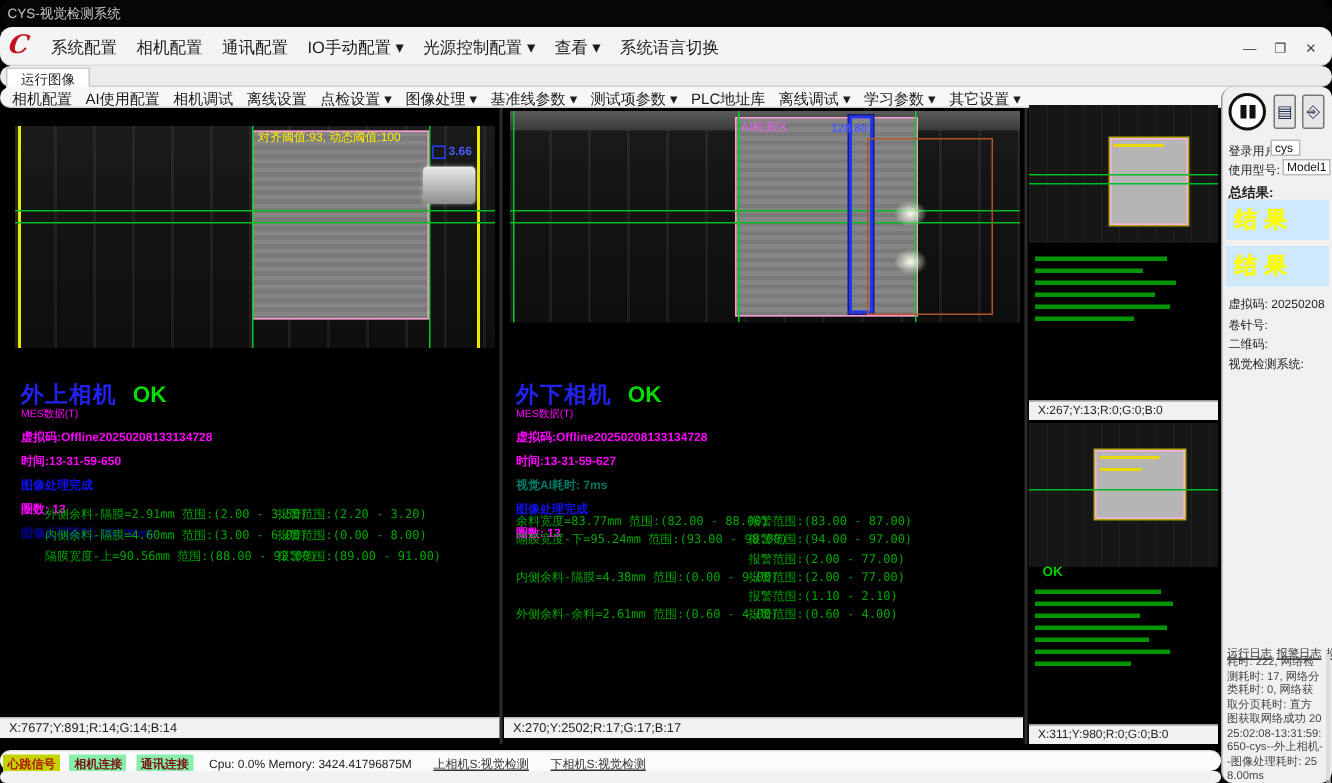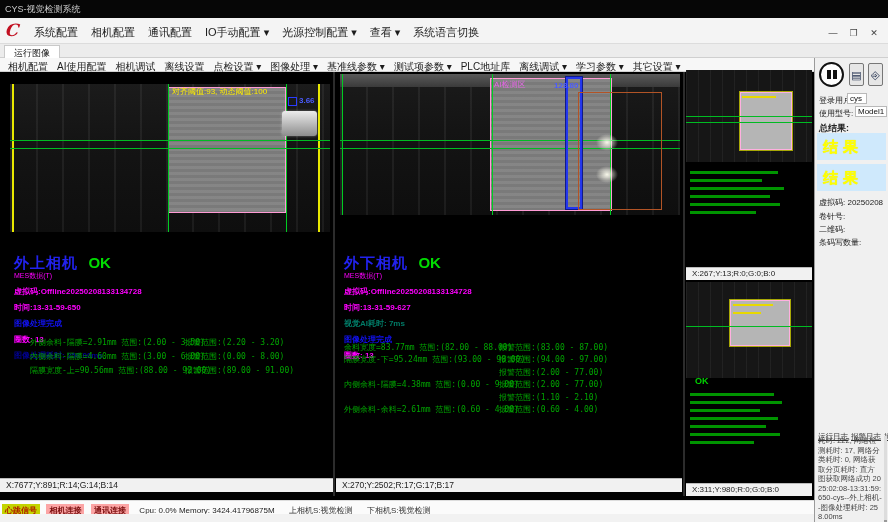--- a/index.html
+++ b/index.html
@@ -1,18 +1,18 @@
 <!DOCTYPE html>
 <html><head>
 <meta charset="utf-8">
 <style>
   * { margin:0; padding:0; box-sizing:border-box; }
   html,body { width:888px; height:522px; background:#000; overflow:hidden; }
   .app { position:relative; width:888px; height:522px; font-family:"Liberation Sans",sans-serif; background:#000; }
-  .abs { position:absolute; }
+  .abs { position:absolute;border-radius:8px; }
 
   
   .titlebar { left:0; top:0; width:888px; height:18px; background:#060606; color:#c9c9c9; font-size:9px; line-height:18px; padding-left:5px; }
   .menubar { left:0; top:18px; width:888px; height:26px; background:#f4f4f4; border-bottom:1px solid #dcdcdc; }
   .logo { position:absolute; left:6px; top:2px; font-family:"DejaVu Serif",serif; font-style:italic; font-weight:bold; font-size:17px; color:#c21021; transform:skewX(-8deg); }
   .menu-items { position:absolute; left:34px; top:0; height:26px; line-height:26px; }
   .menu-items .mi { font-size:11px; color:#1c1c1c; margin-right:13px; cursor:default; }
   .winctl { position:absolute; right:6px; top:0; height:26px; line-height:26px; }
   .winctl span { display:inline-block; width:16px; text-align:center; font-size:9px; color:#444; }
   .tabrow { left:0; top:44px; width:888px; height:14px; background:#ececec; border-bottom:1px solid #cfcfcf; }
@@ -101,21 +101,21 @@
   .log-tabs { position:absolute; left:3px; top:367px; white-space:nowrap; }
   .log-tab { font-size:7.5px; color:#333; margin-right:3px; text-decoration:underline; }
   .log-text { position:absolute; left:3px; top:378px; width:64px; font-size:7.5px; line-height:9.5px; color:#454545; word-break:break-all; }
   .log-scroll { position:absolute; right:1px; top:378px; width:3px; height:112px; background:#ddd; }
   .log-scroll i { position:absolute; bottom:0; left:0; width:3px; height:28px; background:#999; }
 
   
   .statusbar { left:0; top:500px; width:814px; height:14px; background:#fbfbfb; border-top:1px solid #ddd; line-height:13px; white-space:nowrap; padding-left:2px; }
   .badge { display:inline-block; font-size:8px; padding:0 3px; margin-right:2px; font-weight:bold; }
   .bd-ok { background:#c3d400; color:#b01800; }
-  .bd-err { background:#fca5a5; color:#7a0e0e; }
+  .bd-err { background:#86efac; color:#7a0e0e; }
   .sb-text { font-size:8px; color:#222; margin-left:4px; }
   .sb-link { font-size:8px; color:#333; margin-left:10px; text-decoration:underline; }
   .bottomstrip { left:0; top:514px; width:814px; height:8px; background:#f2f2f2; }
 </style>
 </head>
 <body>
 
 <div class="app">
 
   <div class="abs titlebar">
@@ -295,21 +295,21 @@
     <div class="s-label" style="left:4px; top:64px; font-weight:bold; font-size:9px;">总结果:</div>
 
     <div class="res-box" style="top:75px;">结果</div>
     <div class="res-box" style="top:106px;">结果</div>
 
     <div class="s-label" style="left:4px; top:139px;">
       <span>虚拟码:</span> <span>20250208</span>
     </div>
     <div class="s-label" style="left:4px; top:153px;">卷针号:</div>
     <div class="s-label" style="left:4px; top:166px;">二维码:</div>
-    <div class="s-label" style="left:4px; top:179px;">条码写数量:</div>
+    <div class="s-label" style="left:4px; top:179px;">视觉检测系统:</div>
 
     <div class="log-tabs"><span class="log-tab">运行日志</span><span class="log-tab">报警日志</span><span class="log-tab">操作日志</span></div>
     <div class="log-text">耗时: 222, 网络检测耗时: 17, 网络分类耗时: 0, 网络获取分页耗时: 直方图获取网络成功 2025:02:08-13:31:59:650-cys--外上相机--图像处理耗时: 258.00ms</div>
     <div class="log-scroll">
         <i></i>
       </div>
   </div>
 
   <div class="abs statusbar">
     <span class="badge bd-ok">心跳信号</span>

